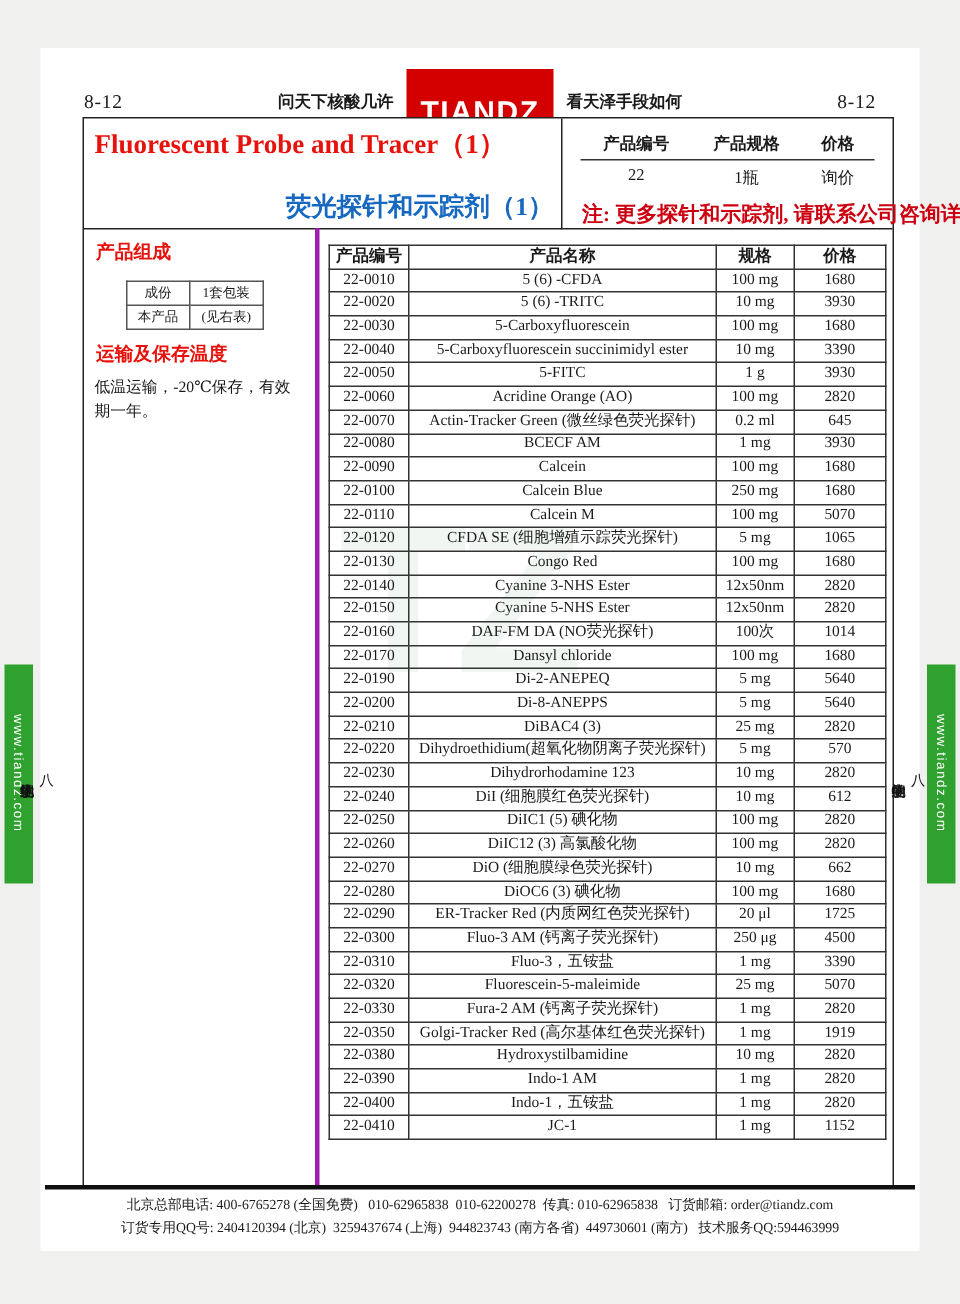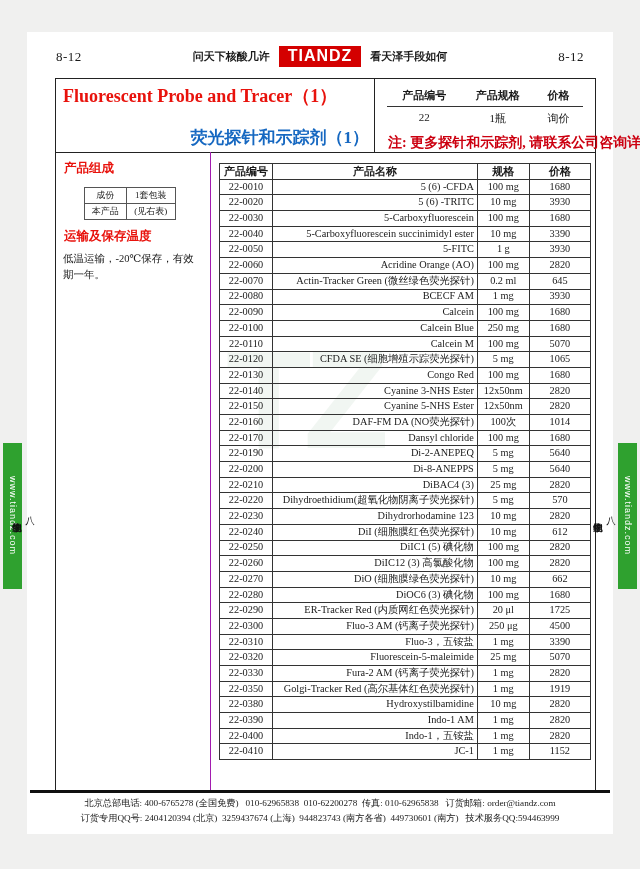--- a/index.html
+++ b/index.html
@@ -10,51 +10,51 @@
     color:#1a1a1a;
   }
   .paper{position:absolute;left:27px;top:32px;width:586px;height:802px;background:#ffffff;}
 
   
   .page-header{position:absolute;left:56px;top:46px;width:528px;display:flex;align-items:center;justify-content:space-between;gap:21px;}
   .page-num{font-size:13px;letter-spacing:.5px;}
   .tagline-group{display:flex;align-items:center;gap:9px;}
   .tagline{font-size:11px;font-weight:bold;}
   .logo-box{background:#d40000;color:#fff;font-family:"Liberation Sans","DejaVu Sans",sans-serif;
-    font-weight:bold;font-size:16px;letter-spacing:1px;padding:1px 9px 2px;}
+    font-weight:bold;font-size:20px;letter-spacing:1px;padding:18px 9px 2px;}
 
   
   .frame{position:absolute;left:55px;top:78px;width:539px;height:711px;border:1.3px solid #222;background:#fff;}
 
   .title-area{position:absolute;left:0;top:0;width:318px;height:73px;border-right:1px solid #222;border-bottom:1px solid #222;}
   .title-en{color:#e8120c;font-size:18px;font-weight:bold;padding:5px 0 0 7px;white-space:nowrap;}
   .title-cn{position:absolute;right:5px;bottom:3px;color:#1668c1;font-size:17px;font-weight:bold;white-space:nowrap;}
 
   .info-area{position:absolute;left:319px;top:0;right:0;height:73px;border-bottom:1px solid #222;}
   .mini-table{margin:9px 12px 0 12px;}
   .mini-row{display:flex;text-align:center;font-size:11px;}
   .mini-row.hdr{font-weight:bold;border-bottom:1px solid #333;padding-bottom:3px;}
   .mini-row.val{padding-top:4px;}
   .mini-c1{width:38%;} .mini-c2{width:37%;} .mini-c3{width:25%;}
   .info-note{color:#cc0010;font-weight:bold;font-size:14px;margin:8px 0 0 13px;white-space:nowrap;}
 
   
-  .sidebar{position:absolute;left:0;top:73px;width:154px;bottom:0;border-right:1px solid #a21caf;}
+  .sidebar{position:absolute;left:0;top:73px;width:154px;bottom:0;border-right:3px solid #a21caf;}
   .sb-heading{color:#e8120c;font-size:12.5px;font-weight:bold;margin:8px 0 0 8px;}
   .comp-table{width:92px;margin:10px 0 0 28px;border:1px solid #555;border-collapse:collapse;font-size:9px;}
   .comp-table td{border:1px solid #555;text-align:center;height:15px;padding:0 2px;}
   .sb-text{font-size:10.5px;line-height:1.55;margin:6px 7px 0 7px;}
 
   
   .table-wrap{position:absolute;left:163px;top:84px;width:372px;}
   table.products{width:100%;border-collapse:collapse;table-layout:fixed;font-size:10.3px;}
   table.products th,table.products td{border:1px solid #333;height:14.7px;line-height:1.05;padding:0 3px;overflow:hidden;white-space:nowrap;}
   table.products th{font-size:11px;font-weight:bold;text-align:center;}
   td.c0,td.c2,td.c3{text-align:center;}
-  td.c1{text-align:right;padding-left:6px;}
+  td.c1{text-align:center;padding-left:6px;}
 
   .watermark{position:absolute;left:170px;top:240px;font-size:140px;font-weight:bold;
     font-family:"Liberation Sans",sans-serif;color:rgba(120,165,125,0.10);letter-spacing:-8px;pointer-events:none;}
 
   
   .strip{position:absolute;width:19px;height:146px;background:#2fa12f;display:flex;align-items:center;justify-content:center;}
   .strip-left{left:3px;top:443px;}
   .strip-right{left:618px;top:443px;}
   .strip span{writing-mode:vertical-rl;color:#fff;font-size:9px;letter-spacing:1px;
     font-family:"Liberation Sans","DejaVu Sans",sans-serif;white-space:nowrap;}

